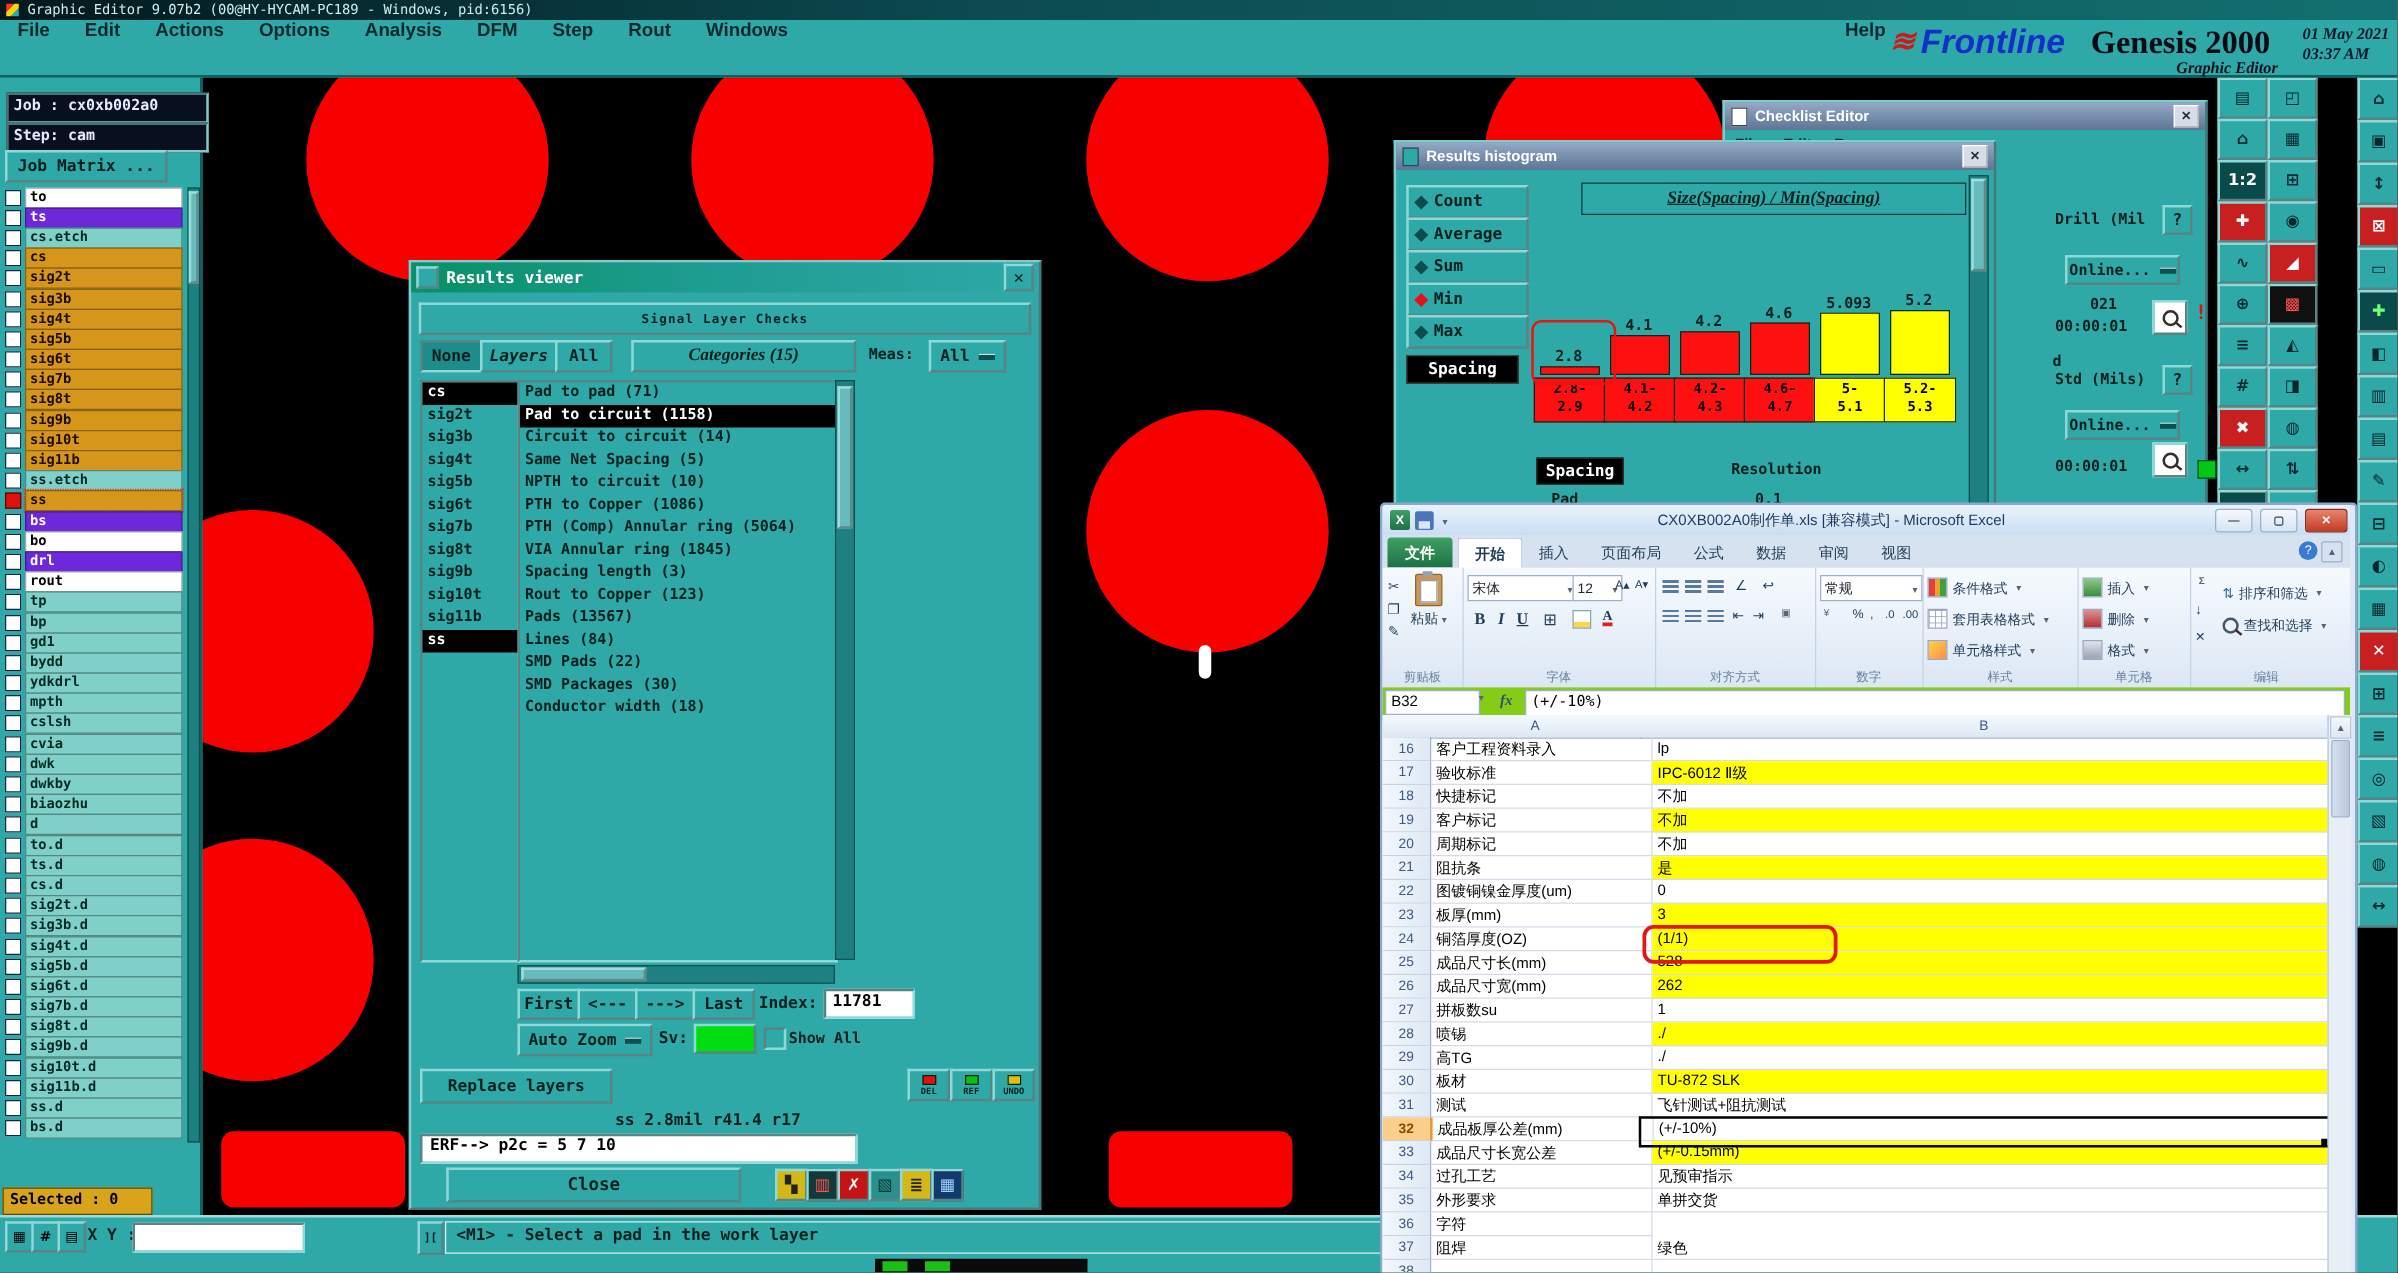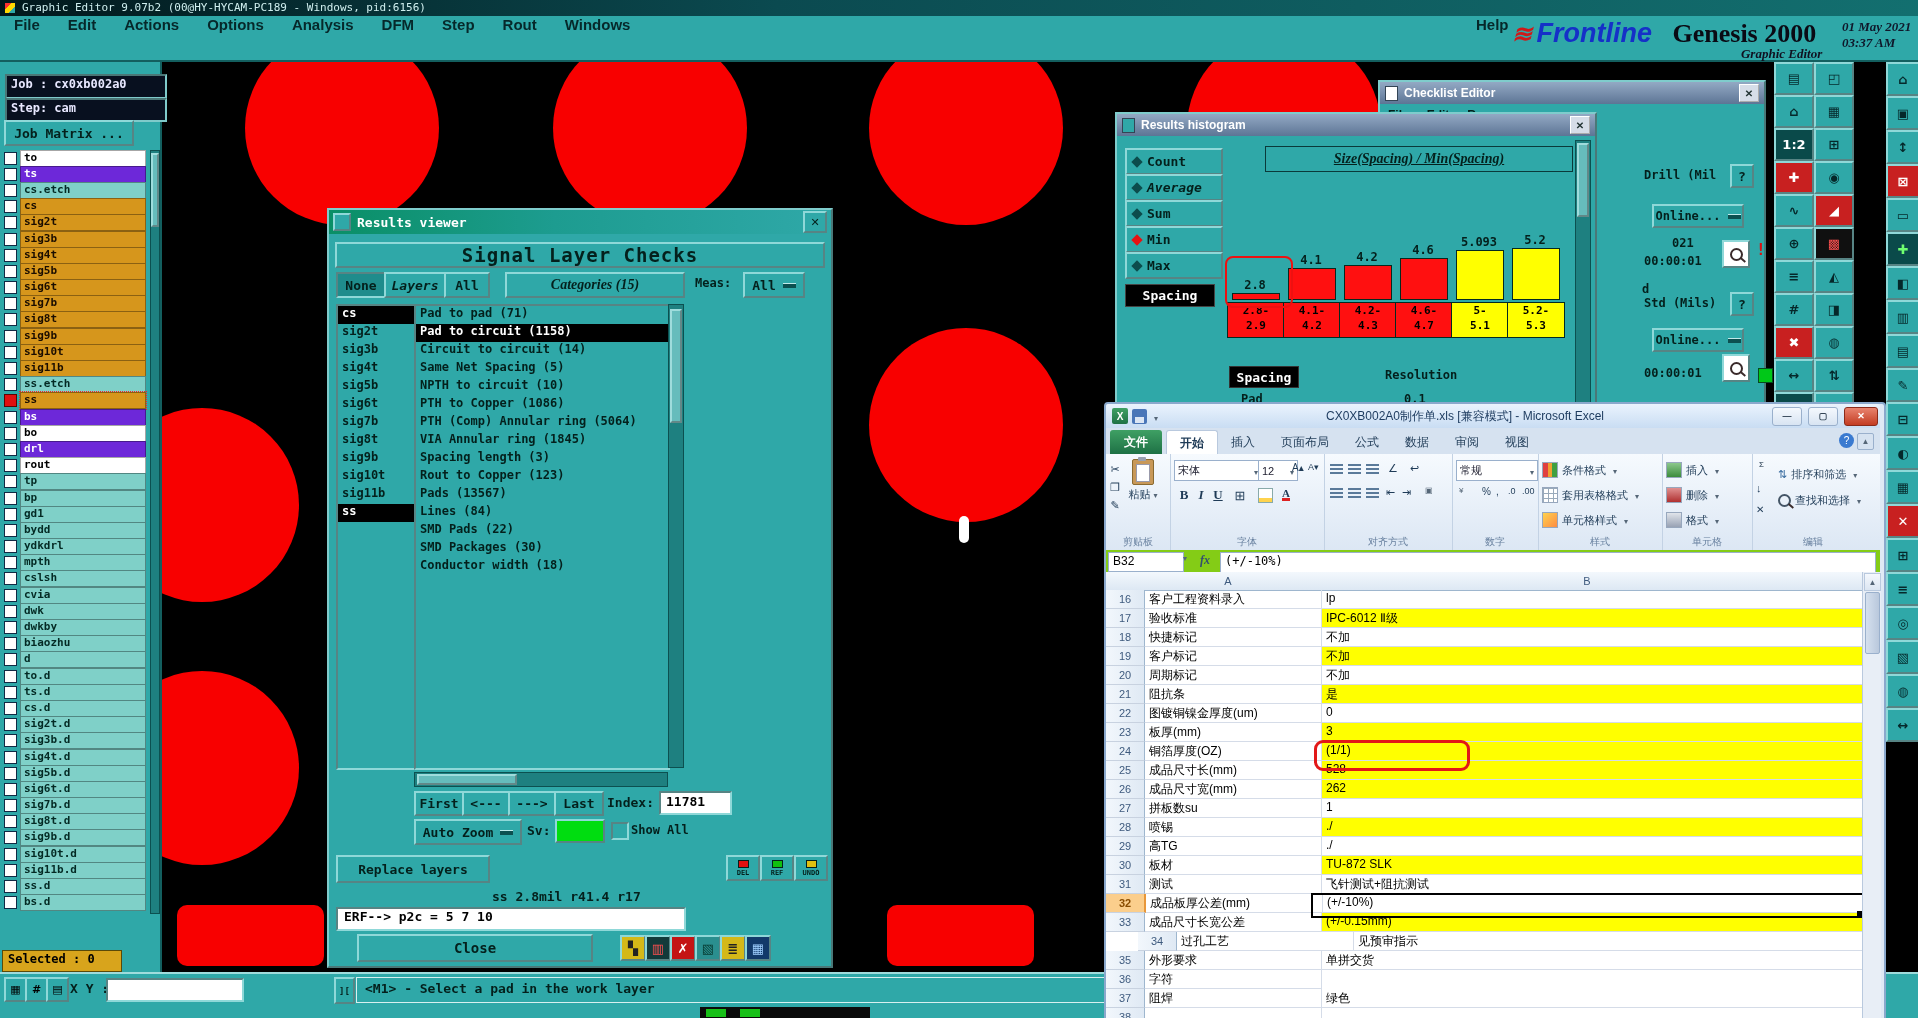--- a/index.html
+++ b/index.html
@@ -72,21 +72,21 @@
   .gclose{margin-left:auto;width:18px;height:16px;background:#d6dde8;border:1px outset #fff;color:#233;font:bold 10px "Liberation Sans",sans-serif;display:flex;align-items:center;justify-content:center}
   .wpage{width:11px;height:13px;background:#fff;border:1px solid #345;flex:none}
 
   
   #viewer{left:327px;top:208px;width:502px;height:756px;z-index:20}
   .vtbar{position:absolute;left:0;top:0;right:0;height:24px;background:linear-gradient(90deg,#0a8f66,#1d9c90 45%,#2fa8a8);display:flex;align-items:center;padding:0 4px;gap:6px;color:#fff;font:bold 13px "DejaVu Sans Mono",monospace}
   .wmenu{width:14px;height:14px;background:#2fa8a8;border:2px outset #8fd8d8;flex:none}
   .tclose{margin-left:auto;width:20px;height:18px;background:#2fa8a8;border:2px outset #8fd8d8;color:#04201c;font:bold 11px "DejaVu Sans",sans-serif;display:flex;align-items:center;justify-content:center}
   .vitem{height:18px;line-height:18px;padding-left:4px;font:bold 12px "DejaVu Sans Mono",monospace;color:#04201c;white-space:nowrap;overflow:hidden}
   .vitem.sel{background:#000;color:#fff}
-  #vheader{left:6px;top:32px;width:486px;height:22px;letter-spacing:1px;font-size:19px}
+  #vheader{left:6px;top:32px;width:486px;height:22px;letter-spacing:1px;font-size:10px}
   #vlayers{position:absolute;left:7px;top:94px;width:76px;height:462px;border:2px inset #8fd8d8}
   #vcats{position:absolute;left:85px;top:94px;width:252px;height:462px;border:2px inset #8fd8d8}
 
   
   #histogram{left:1115px;top:112px;width:478px;height:332px;z-index:30}
   #hcharttitle{position:absolute;left:148px;top:32px;width:306px;height:24px;border:1px solid #0a3a3a;display:flex;align-items:center;justify-content:center;font:bold italic 14px "Liberation Serif",serif;text-decoration:underline;color:#04201c;background:#2fa8a8}
 
   
   #checklist{left:1378px;top:80px;width:384px;height:392px;z-index:25}
   #clmenus{position:absolute;left:8px;top:26px;font:bold 12px "Liberation Sans",sans-serif;color:#04201c}
@@ -523,21 +523,21 @@
   </div>
 
   <div id="histogram" class="twin">
     <div class="gbar">
       <span class="wpage" style="background:#2fa8a8"></span>
       <span>Results histogram</span>
       <span class="gclose g-x"></span>
     </div>
     <div id="hstats" style="position:absolute;left:8px;top:34px;width:90px;height:140px">
         <div class="tbtn" style="left: 0px; top: 0px; width: 88px; height: 23px; justify-content: flex-start; padding-left: 6px;"><span class="diam"></span>Count</div>
-        <div class="tbtn" style="left: 0px; top: 26px; width: 88px; height: 23px; justify-content: flex-start; padding-left: 6px; font-style: italic;"><span class="diam"></span>Average</div>
+        <div class="tbtn" style="left: 0px; top: 26px; width: 88px; height: 23px; justify-content: flex-start; padding-left: 6px;"><span class="diam"></span>Average</div>
         <div class="tbtn" style="left: 0px; top: 52px; width: 88px; height: 23px; justify-content: flex-start; padding-left: 6px;"><span class="diam"></span>Sum</div>
         <div class="tbtn" style="left: 0px; top: 78px; width: 88px; height: 23px; justify-content: flex-start; padding-left: 6px;"><span class="diam" style="background: rgb(232, 18, 18);"></span>Min</div>
         <div class="tbtn" style="left: 0px; top: 104px; width: 88px; height: 23px; justify-content: flex-start; padding-left: 6px;"><span class="diam"></span>Max</div>
       </div>
     <div class="tbtn" style="left:8px;top:170px;width:88px;height:21px;background:#000;color:#fff;border:1px solid #444">Spacing</div>
     <div id="hcharttitle">Size(Spacing) / Min(Spacing)</div>
     <div id="hplot" style="position:absolute;left:110px;top:58px;width:336px;height:128px">
         <div style="position: absolute; left: 0px; top: 0px; width: 56px; height: 128px;">
           <div style="position: absolute; left: 5px; bottom: 0px; width: 46px; height: 5px; background: rgb(255, 16, 16); border: 1px solid rgb(5, 42, 32);"></div>
           <span style="position: absolute; left: 0px; right: 0px; bottom: 8px; text-align: center; font: bold 12px &quot;DejaVu Sans Mono&quot;, monospace; color: rgb(4, 32, 28);">2.8</span>
@@ -832,21 +832,21 @@
           <div class="exrow" style="top: 304px;">
             <div class="rowhdr selhdr">32</div>
             <div class="cell ca">成品板厚公差(mm)</div>
             <div class="cell cb">(+/-10%)</div>
           </div>
           <div class="exrow" style="top: 323px;">
             <div class="rowhdr">33</div>
             <div class="cell ca">成品尺寸长宽公差</div>
             <div class="cell cb hl">(+/-0.15mm)</div>
           </div>
-          <div class="exrow" style="top: 342px; padding-left: 32px;">
+          <div class="exrow" style="top: 342px;">
             <div class="rowhdr">34</div>
             <div class="cell ca">过孔工艺</div>
             <div class="cell cb">见预审指示</div>
           </div>
           <div class="exrow" style="top: 361px;">
             <div class="rowhdr">35</div>
             <div class="cell ca">外形要求</div>
             <div class="cell cb">单拼交货</div>
           </div>
           <div class="exrow" style="top: 380px;">

